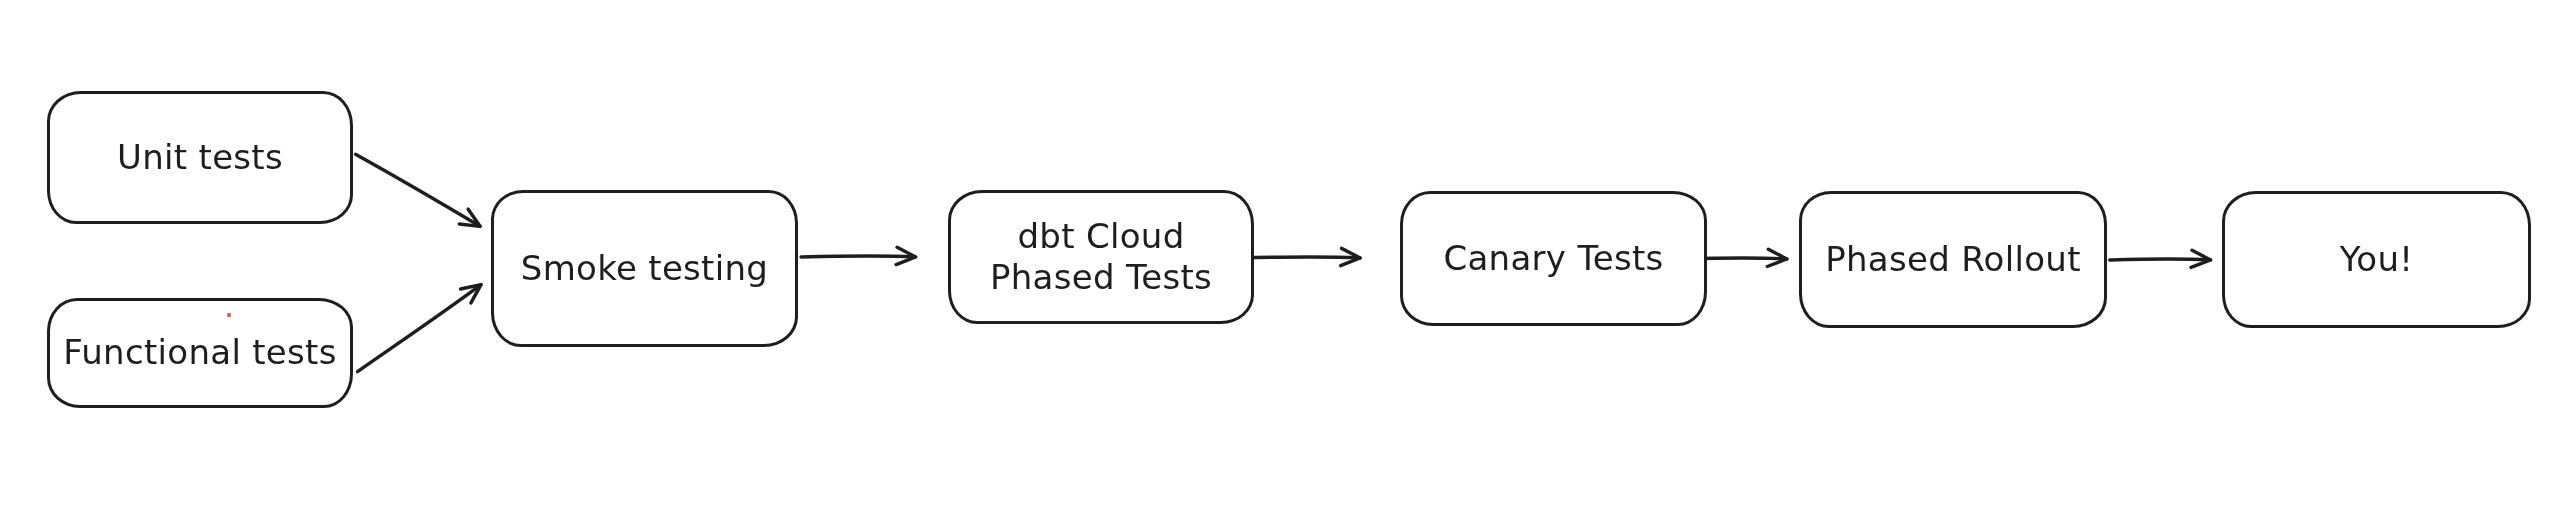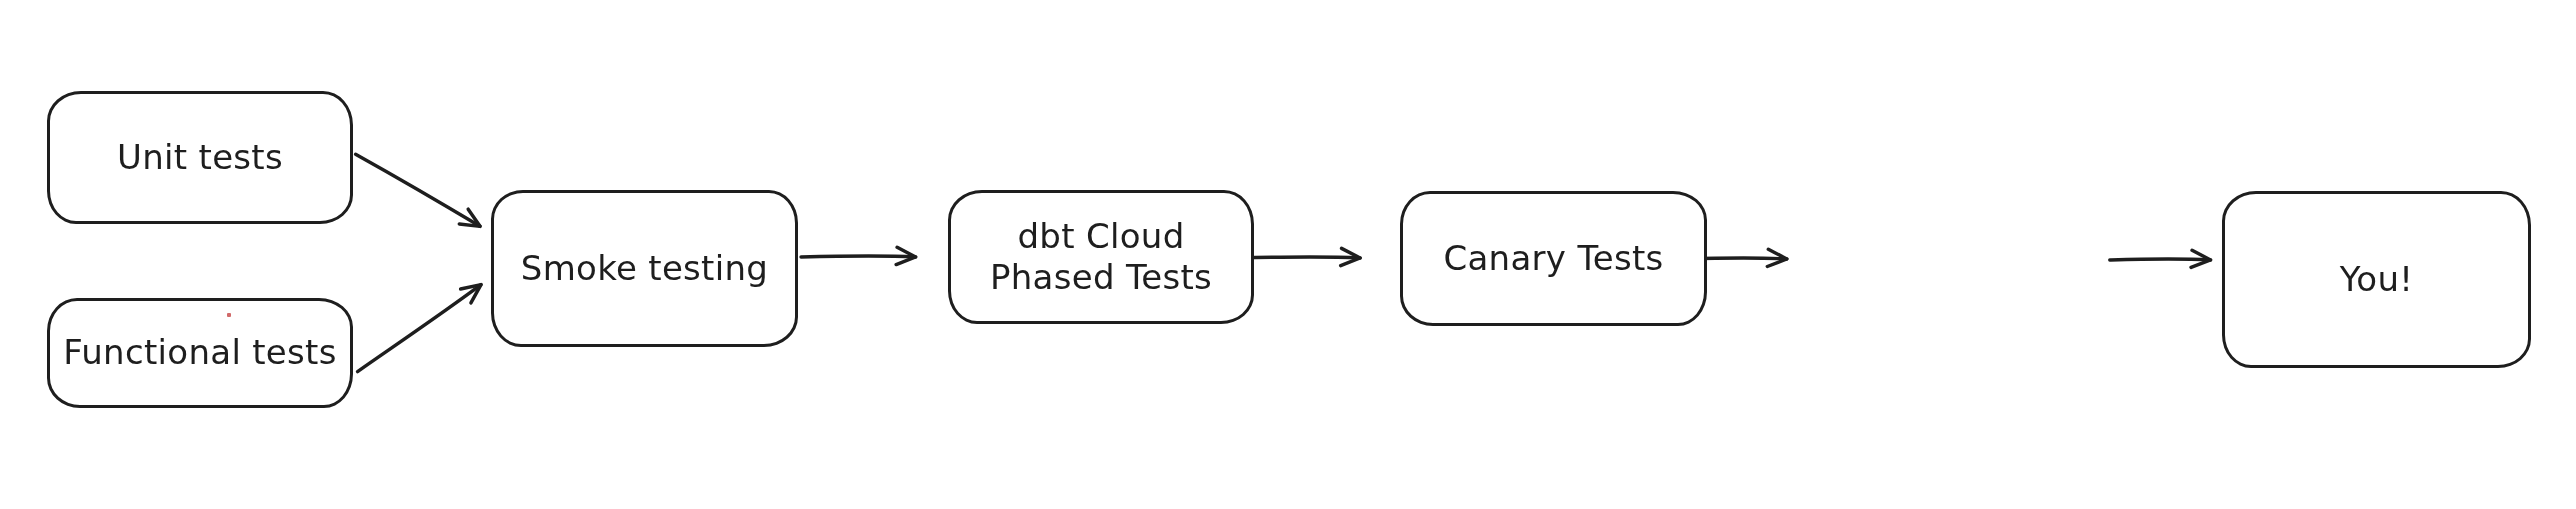--- a/index.html
+++ b/index.html
@@ -102,21 +102,24 @@
     <span class="label">
       <span class="line">dbt Cloud</span><br>
       <span class="line">Phased Tests</span>
     </span>
   </div>
 
   <div class="node r2" style="left:1372px; top:191px; width:307px; height:135px;margin-left:28px;">
     <span class="label">Canary Tests</span>
   </div>
 
+  <div class="node r3" style="left:1799px; top:191px; width:308px; height:137px;">
+    <span class="label">Phased Rollout</span>
+  </div>
 
-  <div class="node r1" style="left:2222px; top:191px; width:309px; height:177px;">
+  <div class="node r1" style="left:2222px; top:191px; width:309px; height:137px;">
     <span class="label">You!</span>
   </div>
 
   <div class="artifact-dot"></div>
 
 </div>
 
 
 </body></html>

